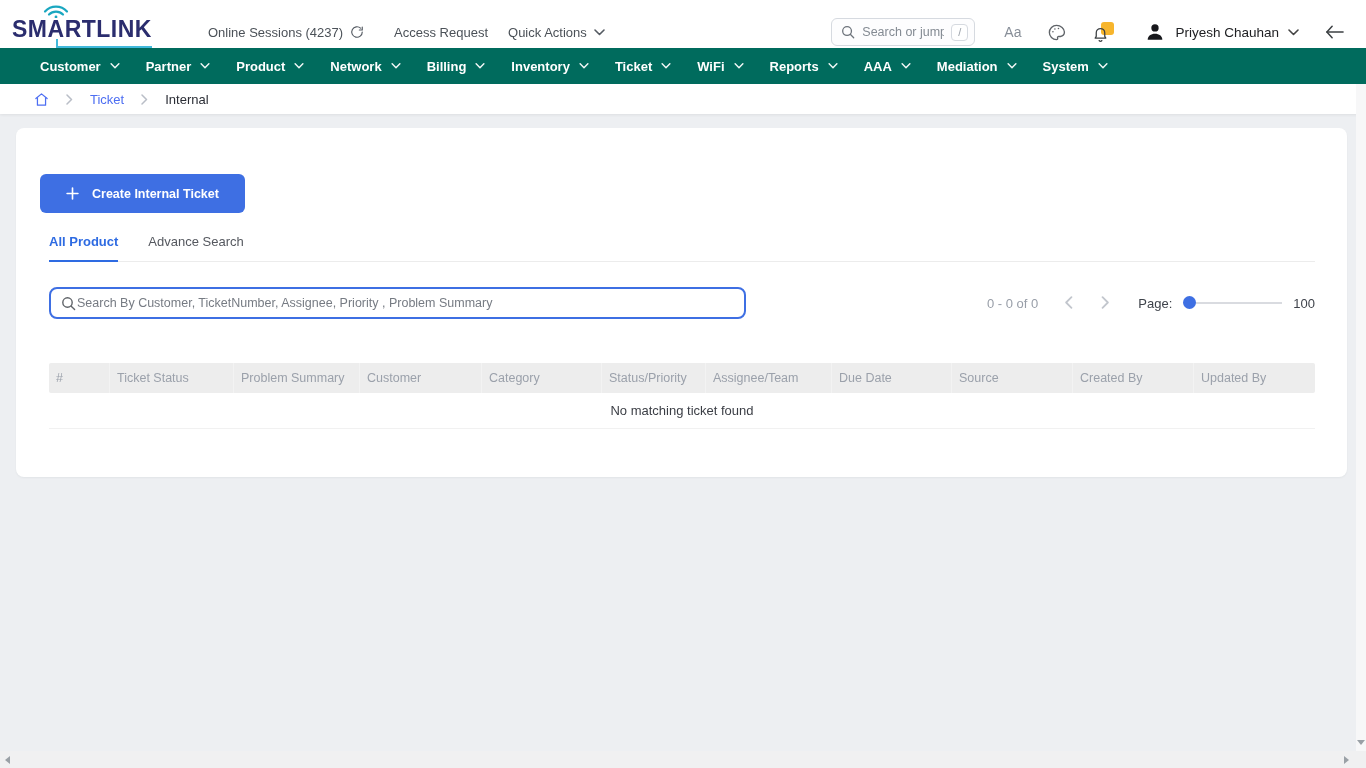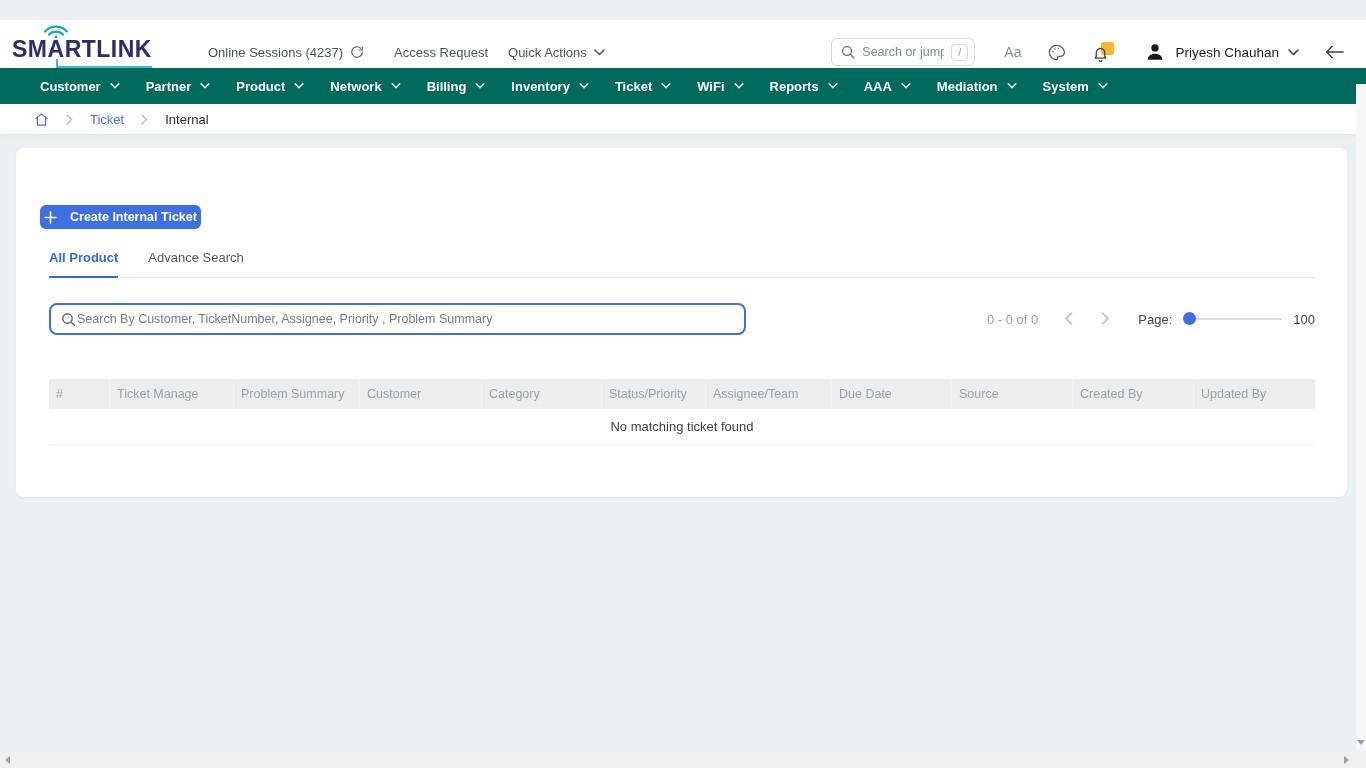--- a/index.html
+++ b/index.html
@@ -1,20 +1,20 @@
 <!DOCTYPE html>
 <html><head>
 <meta charset="utf-8">
 <style>
   * { box-sizing: border-box; margin: 0; padding: 0; }
   html, body { width: 1366px; height: 768px; overflow: hidden; }
   body { font-family: "Liberation Sans", sans-serif; background: #edeff2; position: relative; }
 
   
-  .topbar { height: 48px; background: #fff; display: flex; align-items: center; padding: 16px 22px 0 12px; position: relative; z-index: 3; margin-top: 20px; }
+  .topbar { height: 48px; background: #fff; display: flex; align-items: center; padding: 16px 22px 0 12px; position: relative; z-index: 3; }
   .logo { position: relative; display: inline-flex; align-items: baseline; margin-right: 56px; cursor: pointer; padding-bottom: 5px; }
   .logo .lg { font-size: 23px; font-weight: 700; letter-spacing: .5px; color: #2b2d6e; }
   .logo-a { position: relative; }
   .logo-a svg { position: absolute; left: 50%; transform: translateX(-50%); top: -13px; }
   .logo-underline { position: absolute; left: 44px; right: 0; bottom: 0; height: 2px; background: #41b9dc; }
   .logo-underline::before { content: ""; position: absolute; left: 0; bottom: 0; width: 2px; height: 9px; background: #41b9dc; }
 
   .hdr-txt { font-size: 13px; color: #4b5158; white-space: nowrap; cursor: pointer; }
   .sess { display: flex; align-items: center; gap: 7px; margin-right: 30px; }
   .sess svg { color: #555b63; }
@@ -53,21 +53,21 @@
   .crumb-link { font-size: 13px; color: #4d6ef2; cursor: pointer; }
   .crumb-cur { font-size: 13px; color: #2a2d35; }
 
   
   .main { padding: 14px 19px 0 16px; }
   .card { background: #fff; border-radius: 8px; height: 349px; box-shadow: 0 1px 2px rgba(27,31,35,.05); }
 
   .card-head { display: flex; justify-content: space-between; align-items: flex-start; padding: 40px 24px 0 24px; }
   .pg-title { font-size: 20px; font-weight: 700; color: #17181c; letter-spacing: .1px; }
   .pg-sub { margin-top: 8px; font-size: 12.5px; color: #868c96; }
-  .create-btn { margin-top: 17px; height: 24px; background: #3e6fe3; color: #fff; border: 0; border-radius: 6px; display: flex; align-items: center; gap: 13px; padding: 0 4px; font-size: 12.5px; font-weight: 700; font-family: inherit; cursor: pointer; }
+  .create-btn { margin-top: 6px; height: 39px; background: #3e6fe3; color: #fff; border: 0; border-radius: 6px; display: flex; align-items: center; gap: 13px; padding: 0 26px; font-size: 12.5px; font-weight: 700; font-family: inherit; cursor: pointer; }
 
   .tabs { margin: 21px 32px 0 33px; display: flex; gap: 30px; border-bottom: 1px solid #ececec; }
   .tab { font-size: 13px; padding-bottom: 11px; cursor: pointer; }
   .tab.inactive { color: #55585f; }
   .tab.active { color: #2e6be2; font-weight: 600; border-bottom: 2px solid #2e6be2; margin-bottom: -1px; }
 
   .toolbar { margin: 25px 32px 0 33px; display: flex; align-items: center; }
   .tk-search { width: 697px; height: 32px; border: 2px solid #3e6fe3; border-radius: 8px; display: flex; align-items: center; gap: 1px; padding: 0 10px; }
   .tk-search svg { color: #5f6368; flex: 0 0 auto; }
   .tk-search input { flex: 1; min-width: 0; border: 0; outline: 0; font-size: 12.5px; color: #333; font-family: inherit; }
@@ -323,21 +323,21 @@
             <i class="track"></i>
             <i class="knob"></i>
           </span>
           <span class="pg-size">100</span>
         </div>
       </div>
 
       <div class="table">
         <div class="thead">
           <div class="th">#</div>
-          <div class="th">Ticket Manage</div>
+          <div class="th">Ticket Status</div>
           <div class="th">Problem Summary</div>
           <div class="th">Customer</div>
           <div class="th">Category</div>
           <div class="th">Status/Priority</div>
           <div class="th">Assignee/Team</div>
           <div class="th">Due Date</div>
           <div class="th">Source</div>
           <div class="th">Created By</div>
           <div class="th">Updated By</div>
         </div>

